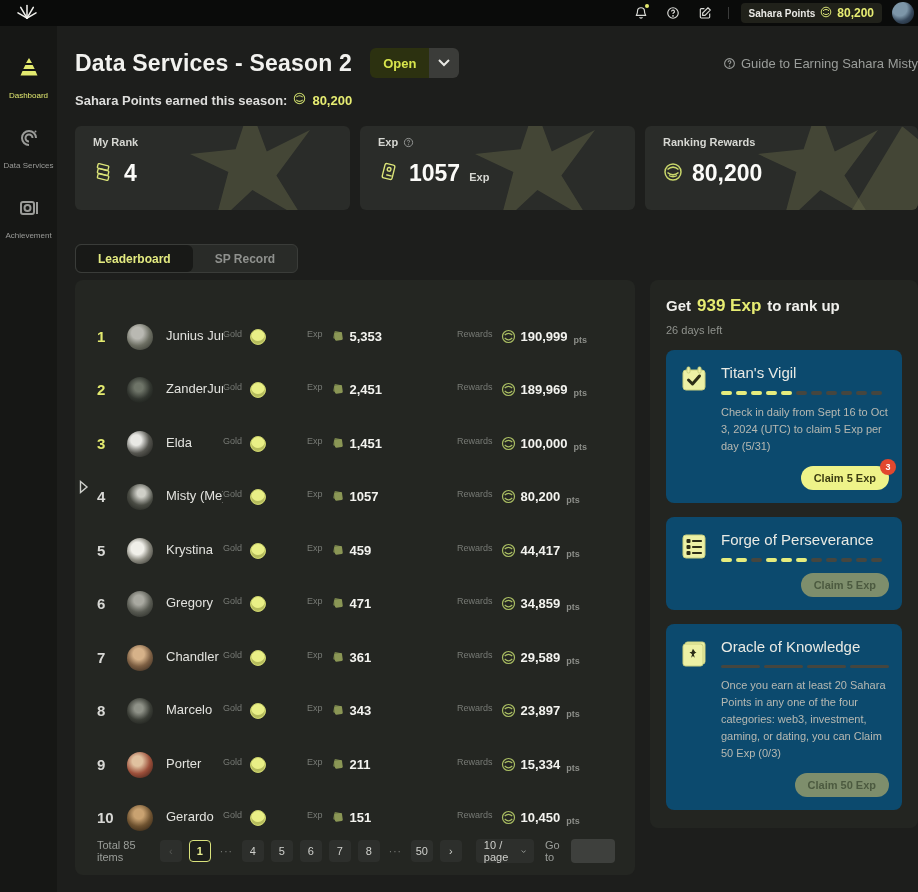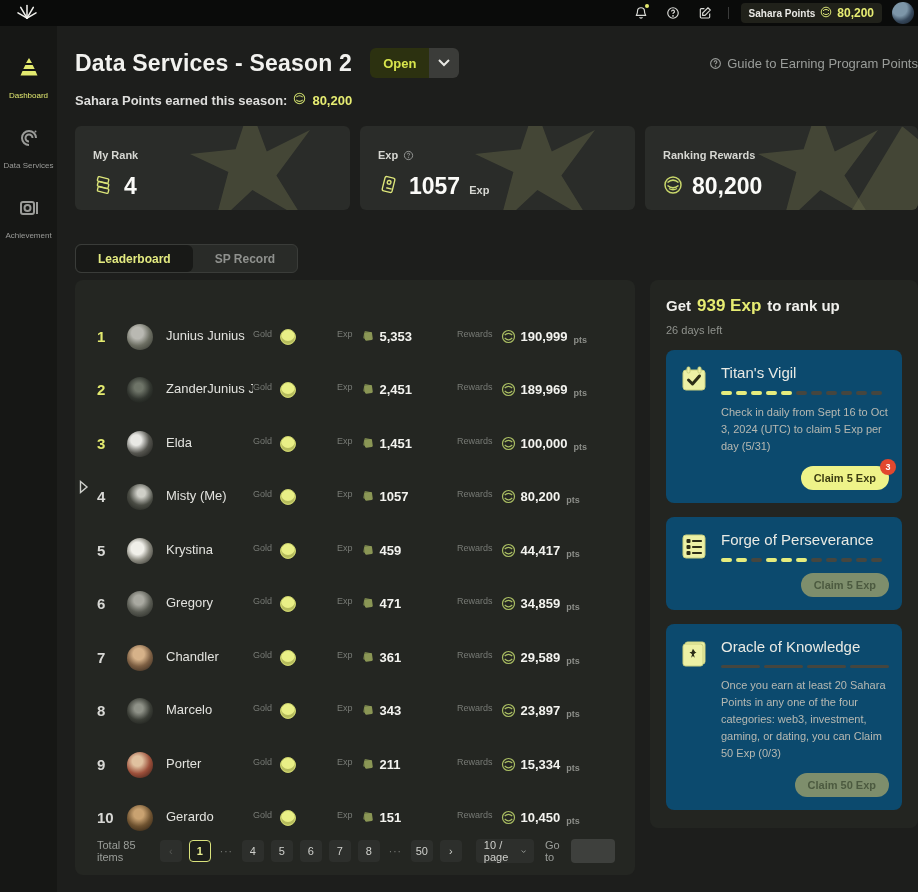--- a/index.html
+++ b/index.html
@@ -32,21 +32,21 @@
   .page-title { color:#f2f2ef; font-size:23px; font-weight:bold; letter-spacing:.2px; }
   .open-badge { display:flex; margin-left:18px; border-radius:6px; overflow:hidden; cursor:pointer; height:30px; }
   .open-badge .ob-l { background:#2c3110; color:#d8e54c; font-size:13px; font-weight:bold; display:flex; align-items:center; padding:0 13px; }
   .open-badge .ob-r { background:#3b3c39; width:30px; display:flex; align-items:center; justify-content:center; }
   .guide-link { margin-left:auto; display:flex; align-items:center; gap:5px; color:#9a9d9a; font-size:13px; cursor:pointer; white-space:nowrap; }
   .season-line { margin-top:14px; display:flex; align-items:center; gap:6px; color:#dddddb; font-size:13px; font-weight:bold; }
   .season-line .sv { color:#e6ec72; font-weight:bold; }
 
   
   .stats { display:flex; gap:10px; margin-top:18px; }
-  .stat-card { position:relative; height:84px; background:#2a2c29; border-radius:6px; padding:23px 18px; overflow:hidden; }
+  .stat-card { position:relative; height:84px; background:#2a2c29; border-radius:6px; padding:10px 18px; overflow:hidden; }
   .stat-card.c1 { width:275px; } .stat-card.c2 { width:275px; } .stat-card.c3 { width:273px; }
   .splash { position:absolute; background:#6a6b49; opacity:.42; }
   .sp-a { width:120px; height:120px; right:40px; top:-20px; clip-path:polygon(50% 0,64% 38%,100% 20%,72% 58%,95% 95%,52% 70%,20% 100%,32% 55%,0 40%,38% 36%); }
   .sp-b { width:70px; height:110px; right:-15px; bottom:-30px; transform:rotate(25deg); clip-path:polygon(20% 0,80% 10%,95% 100%,5% 90%); }
   .stat-label { position:relative; color:#d6d7d2; font-size:11px; font-weight:bold; display:flex; align-items:center; gap:5px; }
   .stat-value-row { position:relative; margin-top:12px; display:flex; align-items:center; gap:9px; }
   .stat-value { color:#fbfbf8; font-size:23px; font-weight:bold; }
   .stat-unit { color:#d6d7d2; font-size:11px; font-weight:bold; margin-top:6px; }
 
   
@@ -69,21 +69,21 @@
   .av3 { background:radial-gradient(circle at 35% 35%, #e8e8e4 0 22%, #55554f 55%, #141512 100%); }
   .av4 { background:radial-gradient(circle at 55% 35%, #cfcfc8 0 18%, #4a4c44 55%, #181a16 100%); }
   .av5 { background:radial-gradient(circle at 40% 40%, #f0efe9 0 28%, #8b8a80 55%, #1e1f1b 100%); }
   .av6 { background:radial-gradient(circle at 45% 35%, #a9a9a1 0 22%, #575951 55%, #20221e 100%); }
   .av7 { background:radial-gradient(circle at 45% 35%, #d6b289 0 25%, #7d5f43 55%, #2a2019 100%); }
   .av8 { background:radial-gradient(circle at 45% 40%, #8f9288 0 20%, #3b3e37 55%, #101210 100%); }
   .av9 { background:radial-gradient(circle at 40% 35%, #e0c1a0 0 22%, #9c4f3a 55%, #2b1712 100%); }
   .av10 { background:radial-gradient(circle at 45% 35%, #c9a271 0 22%, #6e5230 55%, #241a10 100%); }
   .name { flex:1; color:#e2e2de; font-size:13px; padding-left:13px; padding-bottom:3px; white-space:nowrap; overflow:hidden; }
   .col { display:flex; flex-direction:row; gap:8px; }
-  .col-gold { width:84px; } .col-exp { width:120px; } .col-rewards { width:158px; }
+  .col-gold { width:84px; } .col-exp { width:120px; } .col-rewards { width:158px;margin-left:30px; }
   .col-label { color:#787b76; font-size:9px; }
   .col-value { display:flex; align-items:flex-start; gap:5px; height:17px; }
   .col-value b { color:#f3f3ef; font-size:13px; }
   .pts { color:#8b8d88; font-size:9px; font-weight:bold; margin-left:1px; align-self:flex-end; padding-bottom:1px; }
   .gold-coin { width:16px; height:16px; border-radius:50%; background:#e9ef86; border:1px solid #c9d06a; box-shadow:inset 0 -3px 0 rgba(140,145,60,.55); }
 
   
   .pager { display:flex; align-items:center; margin-top:12px; gap:7px; }
   .pg-total { color:#9b9e9a; font-size:11px; margin-right:8px; }
   .pg-box { min-width:22px; height:22px; padding:0 4px; border-radius:4px; background:#2d2f2c; color:#cfd0cc; font-size:11px; display:flex; align-items:center; justify-content:center; cursor:pointer; }
@@ -213,21 +213,21 @@
                 <path d="M1 1 L6 6 L11 1"></path>
               </svg>
           </span>
         </span>
         <span class="guide-link">
           <svg width="13" height="13" viewBox="0 0 24 24" fill="none" stroke="#9a9d9a" stroke-width="2">
               <circle cx="12" cy="12" r="9"></circle>
               <path d="M9.5 9.5a2.5 2.5 0 1 1 3.6 2.2c-.8.4-1.1 1-1.1 1.8"></path>
               <circle cx="12" cy="17" r=".5" fill="#9a9d9a"></circle>
             </svg>
-          <span>Guide to Earning Program Points</span>
+          <span>Guide to Earning Sahara Misty</span>
         </span>
       </div>
 
       <div class="season-line">
         <span>Sahara Points earned this season:</span>
         <span>
           <svg width="13" height="13" viewBox="0 0 20 20" fill="none" stroke="#c8d66a" stroke-width="1.6">
               <circle cx="10" cy="10" r="8"></circle>
               <path d="M5 8c3-3 7-3 10 0"></path>
               <path d="M5 12c3 3 7 3 10 0"></path>

